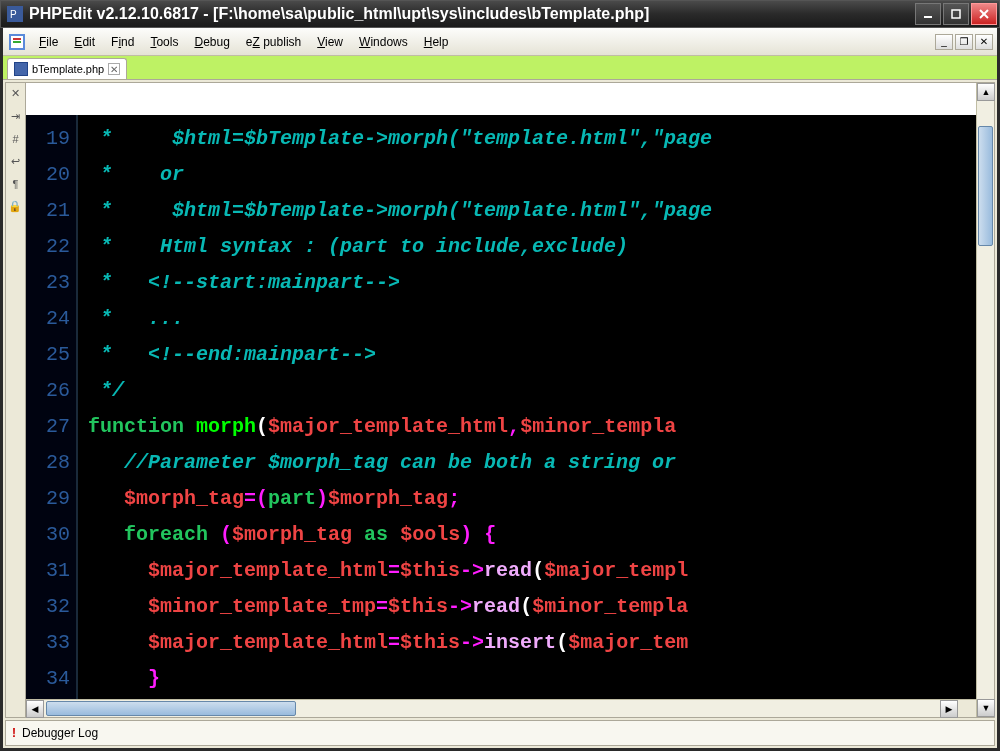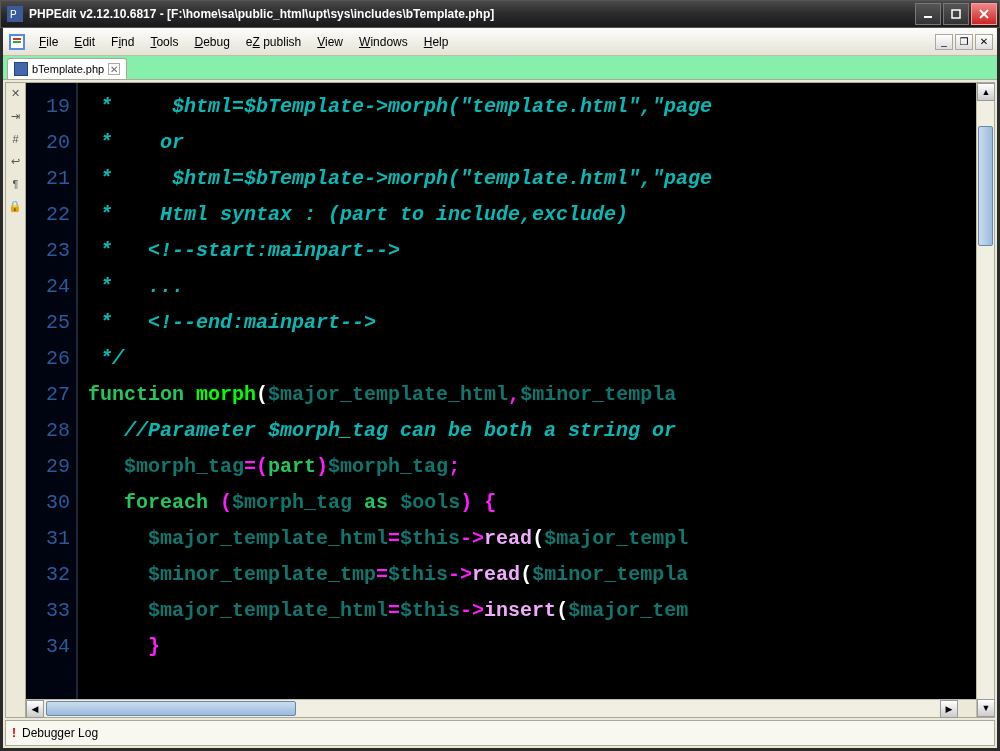--- a/index.html
+++ b/index.html
@@ -13,21 +13,21 @@
 }
 .titlebar {
   height: 28px;
   background: linear-gradient(to bottom, #4a4a4a 0%, #2a2a2a 50%, #1a1a1a 100%);
   border: 1px solid #555;
   display: flex; align-items: center;
   padding: 0 2px 0 6px;
   color: #fff;
 }
 .titlebar .app-icon { width: 16px; height: 16px; margin-right: 6px; }
-.titlebar .title-text { flex: 1; font-weight: bold; font-size: 12px; }
+.titlebar .title-text { flex: 1; font-weight: bold; font-size: 16px; }
 .titlebar .win-btns { display: flex; gap: 2px; }
 .titlebar .win-btn {
   width: 26px; height: 22px;
   background: linear-gradient(to bottom, #555, #333);
   border: 1px solid #777;
   display: flex; align-items: center; justify-content: center;
   color: #fff;
 }
 .titlebar .win-btn.close { background: linear-gradient(to bottom, #e88, #c22); border-color:#f99; }
 .body-frame { flex: 1; border: 3px solid #2a2a2a; border-top: none; display: flex; flex-direction: column; background:#ece9d8; }
@@ -45,21 +45,21 @@
 .menubar .mdi-btn {
   width: 18px; height: 16px;
   border: 1px solid #aca899;
   background: linear-gradient(#fff,#ddd);
   margin-left: 2px;
   display:flex;align-items:center;justify-content:center;
   font-size:10px;
 }
 .file-tabs {
   height: 24px;
-  background: #86efac;
+  background: #bef264;
   display: flex; align-items: flex-end;
   padding: 2px 4px 0 4px;
   border-bottom: 1px solid #aca899;
 }
 .file-tab {
   background: #fff;
   border: 1px solid #aca899;
   border-bottom: none;
   padding: 3px 6px;
   display: flex; align-items: center; gap: 4px;
@@ -93,20 +93,21 @@
 }
 .code-scroll {
   flex:1;
   overflow: hidden;
   position: relative;
 }
 .code-content {
   display: flex;
   background: #000;
   height: 100%;
+  margin-top: 32px;
 }
 .lnums {
   width: 52px;
   background: #000310;
   color: #2a5a9a;
   border-right: 2px solid #1a2a3a;
   text-align: right;
   padding: 6px 6px 0 0;
   font-family: 'Courier New', monospace;
   font-size: 20px;
@@ -118,21 +119,21 @@
   font-family: 'Courier New', monospace;
   font-size: 20px;
   font-weight: bold;
   line-height: 36px;
   white-space: pre;
   overflow: hidden;
 }
 .c-comment { color: #08b8b4; font-style: italic; }
 .c-keyword { color: #22c55e; }
 .c-func { color: #00ff00; font-family: Liberation Mono, monospace; }
-.c-var { color: #0f766e; }
+.c-var { color: #ef4444; }
 .c-op { color: #ff1dff; }
 .c-this { color: #f0abfc; }
 .c-plain { color: #e0e0e0; }
 .c-paren { color: #fff; }
 
 .vscroll {
   width: 18px;
   background: #f1efe2;
   border-left: 1px solid #c0bda4;
   display:flex;flex-direction:column;

